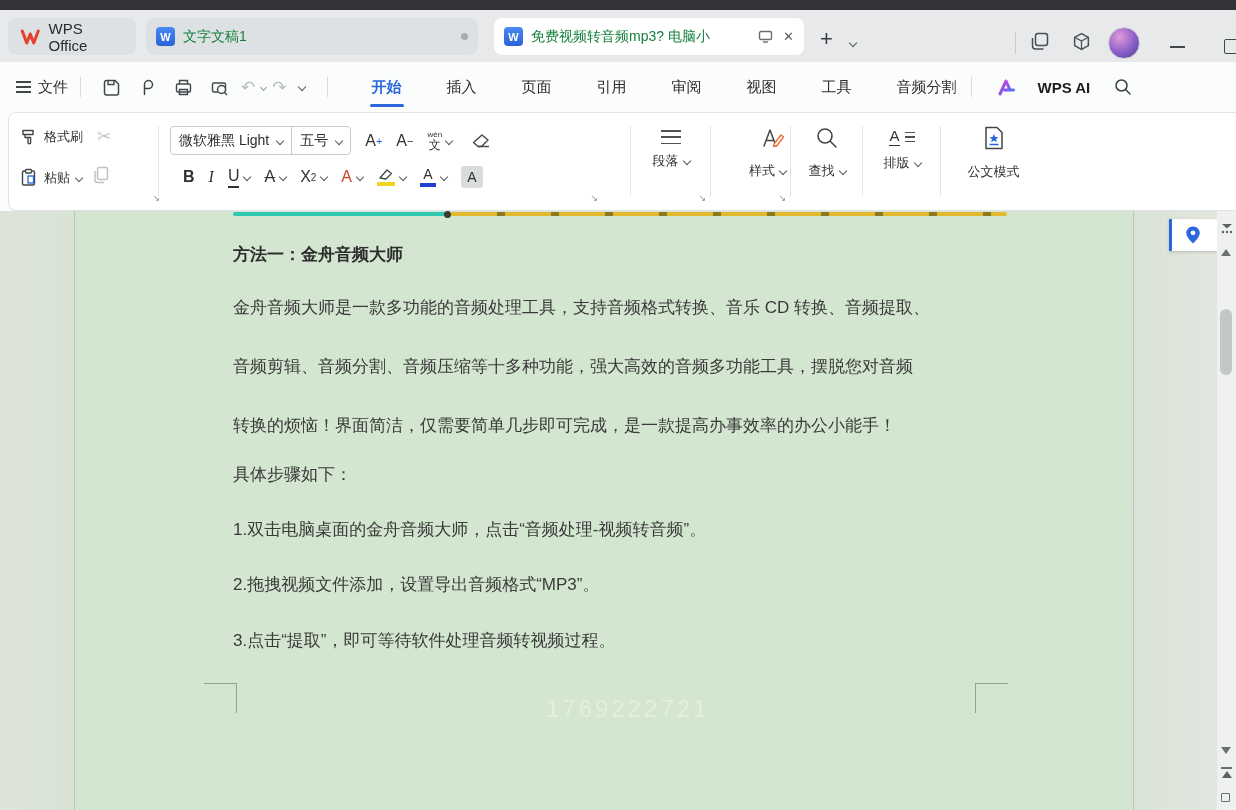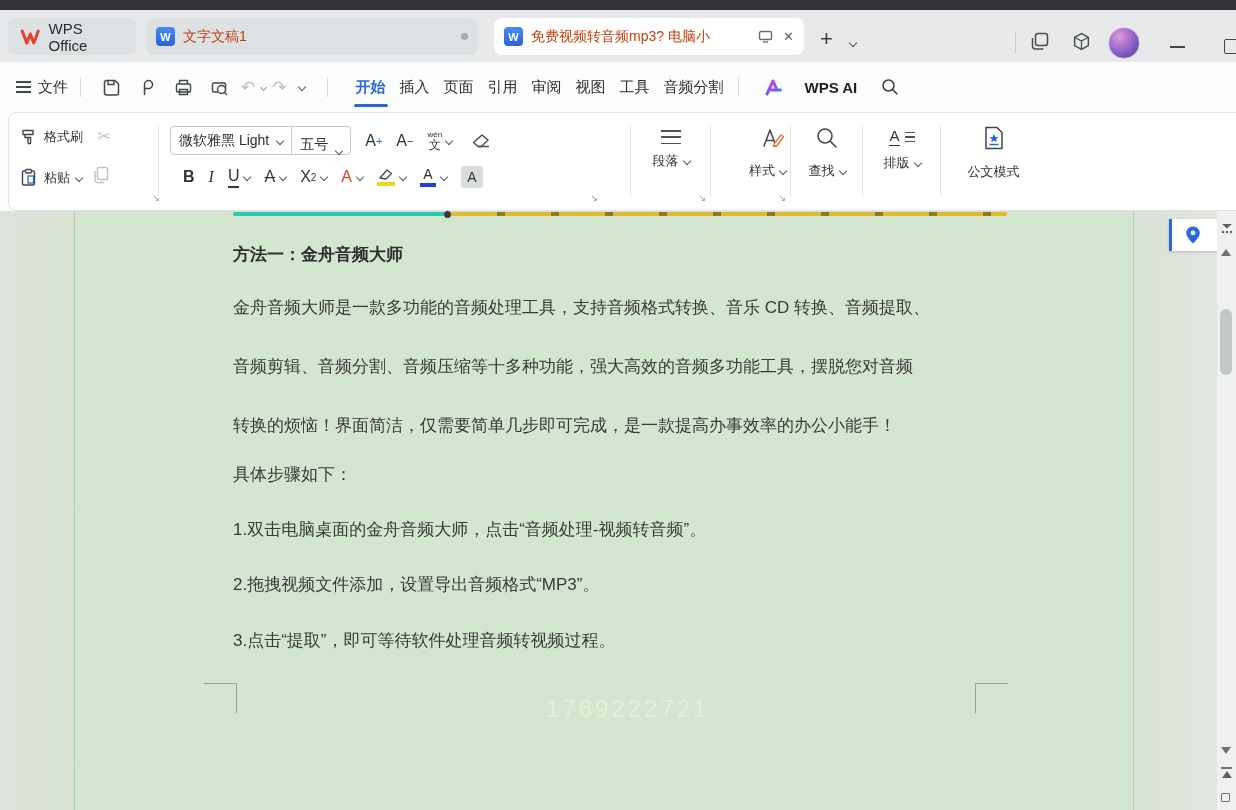--- a/index.html
+++ b/index.html
@@ -12,21 +12,21 @@
   
   .titlebar { position:absolute; left:0; top:10px; width:1236px; height:52px; background:#e7e9ea; }
   .home-chip { position:absolute; left:8px; top:8px; width:128px; height:37px; background:#dee1e3; border-radius:8px;
                display:flex; align-items:center; gap:8px; padding:0 12px; }
   .home-chip span.t { font-size:15px; color:#2b2b2b; }
   .tab { position:absolute; top:8px; height:37px; border-radius:8px; display:flex; align-items:center; padding:0 10px; gap:8px; }
   .tab.inactive { left:146px; width:332px; background:#dee1e3; }
   .tab.active { left:494px; width:310px; background:#ffffff; }
   .doc-ico { width:19px; height:19px; border-radius:4px; background:linear-gradient(180deg,#4a8af4,#2b62d9);
              color:#fff; font-size:11px; font-weight:bold; display:flex; align-items:center; justify-content:center; flex:0 0 auto;}
-  .tab-label { font-size:14px; color:#c2410c; white-space:nowrap; overflow:hidden; }
+  .tab-label { font-size:14px; color:#15803d; white-space:nowrap; overflow:hidden; }
   .mod-dot { width:7px; height:7px; border-radius:50%; background:#a9adb0; margin-left:auto; flex:0 0 auto; }
   .tab-close { font-size:13px; color:#5a5e60; margin-left:2px; flex:0 0 auto; }
   .plus-btn { position:absolute; left:820px; top:16px; font-size:22px; color:#3c3f41; font-weight:300; }
   .cv { display:inline-block; width:6px; height:6px; border-right:1.4px solid #55585a; border-bottom:1.4px solid #55585a;
         transform:rotate(45deg); }
   .tab-new-cv { position:absolute; left:850px; top:30px; }
   .tb-div { position:absolute; left:1015px; top:22px; width:1px; height:22px; background:#c9cccd; }
   .tb-ico { position:absolute; top:22px; }
   .avatar { position:absolute; left:1108px; top:17px; width:32px; height:32px; border-radius:50%;
             background:radial-gradient(circle at 35% 30%, #e09ad8, #8a5ec7 55%, #45418f); border:1px solid #cfd2d4; }
@@ -37,21 +37,21 @@
   .menubar { position:absolute; left:0; top:62px; width:1236px; height:50px; background:#fbfcfc; display:flex; align-items:center; }
   .hamburger { width:15px; display:flex; flex-direction:column; gap:3.5px; margin-left:16px; }
   .hamburger i { height:1.6px; background:#434648; display:block; }
   .file-label { font-size:15px; color:#2d2d2d; margin-left:7px; }
   .mb-div { width:1px; height:20px; background:#d8dadc; margin:0 12px; }
   .qico { width:22px; height:22px; margin:0 7px; display:flex; align-items:center; justify-content:center; }
   .qico svg { display:block; }
   .undo-redo { font-size:17px; color:#b9bcbd; margin:0 4px; }
   .small-cv { width:5px; height:5px; border-color:#96999b; margin:0 2px; }
   .big-cv { margin:0 10px 0 8px; }
-  .nav { display:flex; align-items:flex-start; gap:10px; margin-left:14px; }
+  .nav { display:flex; align-items:flex-start; gap:41px; margin-left:30px; }
   .nav-item { font-size:15px; color:#2d2d2d; position:relative; padding:6px 2px; }
   .nav-item.active { color:#2a66dc; font-weight:bold; }
   .nav-item.active::after { content:""; position:absolute; left:0; right:0; bottom:-4px; height:3px; border-radius:2px; background:#2a66dc; }
   .ai-wrap { display:flex; align-items:center; gap:22px; margin-left:14px; }
   .ai-label { font-size:15px; color:#1f1f1f; font-weight:bold; }
   .search-wrap { margin-left:22px; }
   .upload-ico { position:absolute; left:1184px; top:75px; width:24px; height:24px; border:1.6px solid #6a6e70; border-radius:50%;
                 display:flex; align-items:center; justify-content:center; }
   .blue-partial { position:absolute; left:1222px; top:72px; width:14px; height:30px; background:#2a66dc; border-radius:6px 0 0 6px; }
 
@@ -60,21 +60,21 @@
   .ribbon-card { position:absolute; left:8px; right:-10px; top:0; bottom:0; background:#ffffff;
                  border:1px solid #e0e3e5; border-radius:8px; }
   .rg { position:absolute; top:0; height:97px; }
   .rg-div { position:absolute; top:14px; width:1px; height:70px; background:#e2e4e6; }
   .lau { position:absolute; bottom:6px; font-size:9px; color:#8b9093; }
   .rbtn { display:flex; align-items:center; gap:6px; font-size:13px; color:#2f2f2f; }
   .row1 { position:absolute; top:14px; display:flex; align-items:center; }
   .row2 { position:absolute; top:54px; display:flex; align-items:center; }
   .combo { display:flex; align-items:center; height:29px; border:1px solid #c7cacc; border-radius:4px; background:#fff; }
   .combo .seg { display:flex; align-items:center; gap:8px; padding:0 8px; height:100%; font-size:14px; color:#2d2d2d; }
-  .combo .seg + .seg { border-left:1px solid #c7cacc;align-items:flex-end; }
+  .combo .seg + .seg { border-left:1px solid #c7cacc; }
   .fbtn { display:flex; align-items:center; margin:0 7px; font-size:16px; color:#323232; }
   .fbtn .glyph { line-height:1; }
   .sup-mark { font-size:10px; vertical-align:6px; }
   .grow-mark { color:#2a66dc; font-size:11px; vertical-align:7px; }
   .shrink-mark { color:#323232; font-size:11px; vertical-align:7px; }
   .pinyin { display:flex; flex-direction:column; align-items:center; line-height:1; }
   .pinyin .py-top { font-size:8px; color:#323232; }
   .pinyin .py-base { font-size:12px; color:#323232; }
   .ul-label { border-bottom:2px solid #323232; padding-bottom:1px; }
   .strike-label { text-decoration:line-through; }

